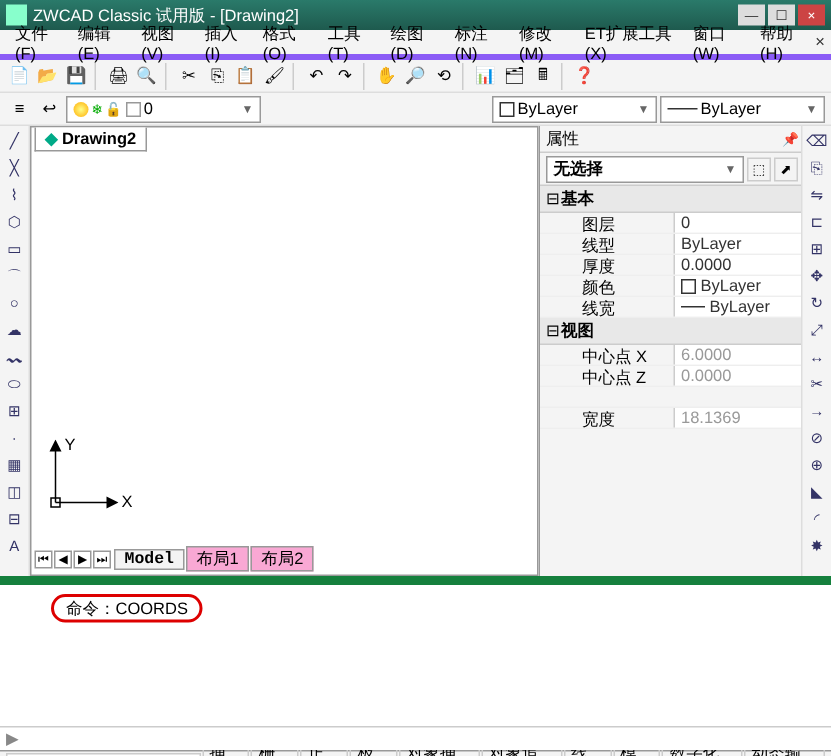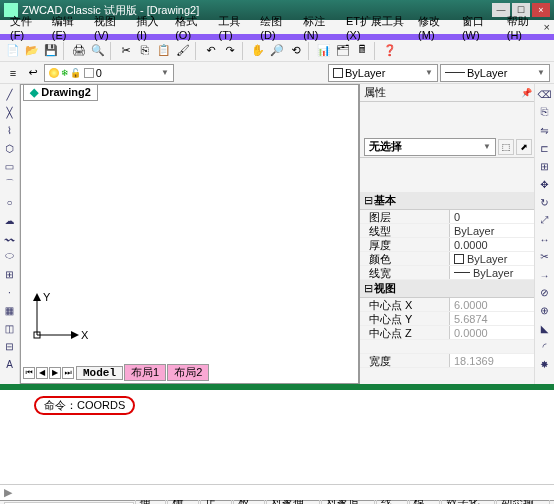--- a/index.html
+++ b/index.html
@@ -2,21 +2,21 @@
 <html><head>
 <meta charset="utf-8">
 <style>
 * { margin: 0; padding: 0; box-sizing: border-box; font-family: "Microsoft YaHei", SimSun, sans-serif; font-size: 11px; }
 body { background: #f0f0f0; width: 554px; height: 504px; overflow: hidden; position: relative; }
 .titlebar { background: linear-gradient(#2a7a6a, #1e5a4e); height: 20px; display: flex; align-items: center; color: #fff; padding: 0 4px; }
 .titlebar .icon { width: 14px; height: 14px; background: #8fc; margin-right: 4px; }
 .titlebar .spacer { flex: 1; }
 .titlebar .wbtn { width: 18px; height: 14px; background: #ddd; margin-left: 2px; display: flex; align-items: center; justify-content: center; font-size: 9px; color: #333; }
 .titlebar .close { background: #c44; color: #fff; }
-.menubar { background: #f4f4f4; height: 20px; display: flex; align-items: center; padding: 0 4px; border-bottom: 6px solid #8b5cf6; }
+.menubar { background: #f4f4f4; height: 20px; display: flex; align-items: center; padding: 0 4px; border-bottom: 4px solid #8b5cf6; }
 .menubar .m { padding: 0 6px; cursor: pointer; }
 .toolbar { background: #f4f4f4; height: 22px; display: flex; align-items: center; padding: 0 4px; border-bottom: 1px solid #ddd; gap: 1px; }
 .tbtn { width: 18px; height: 18px; border: 1px solid transparent; display: flex; align-items: center; justify-content: center; font-size: 11px; cursor: pointer; }
 .sep { width: 4px; height: 18px; border-left: 1px solid #ccc; margin: 0 2px; }
 .layerbar { background: #f4f4f4; height: 22px; display: flex; align-items: center; padding: 0 4px; border-bottom: 1px solid #ddd; gap: 2px; }
 .layer-combo { border: 1px solid #999; height: 18px; background: #fff; padding: 0 4px; display: flex; align-items: center; gap: 2px; }
 .layer-combo.wide { width: 130px; }
 .layer-combo.med { width: 110px; }
 .bulb { width: 10px; height: 10px; background: radial-gradient(#ff8,#fa0); border-radius: 50%; }
 .sq { width: 10px; height: 10px; }
@@ -25,32 +25,32 @@
 .vtool { width: 20px; background: #f4f4f4; border-right: 1px solid #ddd; display: flex; flex-direction: column; align-items: center; gap: 2px; padding: 2px 0; }
 .vbtn { width: 16px; height: 16px; border: 1px solid transparent; display: flex; align-items: center; justify-content: center; font-size: 10px; color: #336; cursor: pointer; }
 .drawing-area { flex: 1; background: #fff; position: relative; border: 1px solid #999; }
 .drawing-tab { position: absolute; top: 0; left: 2px; background: #fff; border: 1px solid #999; border-top: none; padding: 1px 6px; font-weight: bold; font-size: 10px; }
 .ucs { position: absolute; bottom: 40px; left: 8px; }
 .ucs svg { display: block; }
 .model-tabs { position: absolute; bottom: 2px; left: 2px; display: flex; align-items: center; font-size: 10px; }
 .model-tabs .nav { border: 1px solid #999; width: 12px; height: 12px; display: flex; align-items: center; justify-content: center; margin-right: 1px; cursor: pointer; font-size: 8px; }
 .model-tabs .tab { padding: 0 6px; border: 1px solid #999; background: #f9a8d4; margin-left: 1px; }
 .model-tabs .active { background: #f4f4f4; font-weight: bold; font-family: Liberation Mono, monospace; }
-.props-panel { width: 195px; background: #f4f4f4; border-left: 1px solid #999; display: flex; flex-direction: column; gap: 34px; }
+.props-panel { width: 195px; background: #f4f4f4; border-left: 1px solid #999; display: flex; flex-direction: column; }
 .props-header { height: 18px; display: flex; align-items: center; padding: 0 4px; border-bottom: 1px solid #ccc; }
 .props-header .spacer { flex: 1; }
 .props-header .pbtn { width: 14px; height: 14px; margin-left: 2px; cursor: pointer; font-size: 9px; display: flex; align-items: center; justify-content: center; }
 .props-sel { height: 22px; display: flex; align-items: center; padding: 0 4px; gap: 2px; border-bottom: 1px solid #ccc; }
 .props-sel .combo { flex: 1; border: 1px solid #999; height: 18px; background: #fff; padding: 0 4px; display: flex; align-items: center; font-weight: bold; }
 .props-sel .ibtn { width: 16px; height: 16px; border: 1px solid #ccc; display: flex; align-items: center; justify-content: center; font-size: 9px; cursor: pointer; }
 .props-grid { flex: 1; overflow: auto; font-size: 10px; }
 .pgroup { background: #e8e8e8; padding: 1px 4px; display: flex; align-items: center; border-bottom: 1px solid #ccc; }
 .pgroup .tree { width: 10px; cursor: pointer; }
 .prow { display: flex; border-bottom: 1px solid #eee; height: 14px; }
-.prow .plabel { width: 90px; padding-left: 9px; background: #f4f4f4; border-right: 1px solid #ccc; }
+.prow .plabel { width: 90px; padding-left: 28px; background: #f4f4f4; border-right: 1px solid #ccc; }
 .prow .pval { flex: 1; padding-left: 4px; background: #fff; color: #333; display: flex; align-items: center; gap: 3px; }
 .prow .pval.dis { color: #999; }
 .cmd-area { background: #fff; border-top: 6px solid #15803d; height: 116px; padding: 2px 4px; font-family: SimSun, monospace; font-size: 11px; position: relative; }
 .cmd-highlight1 { position: absolute; top: 6px; left: 34px; border: 2px solid #d00; border-radius: 10px; padding: 0 8px; }
 .cmd-prompt-bar { position: absolute; bottom: 0; left: 0; right: 0; height: 16px; border-top: 1px solid #ccc; display: flex; align-items: center; padding: 0 4px; }
 .cmd-highlight2 { border: 2px solid #d00; border-radius: 10px; padding: 0 8px; }
 .statusbar { background: #f4f4f4; height: 16px; border-top: 1px solid #999; display: flex; align-items: center; padding: 0 4px; font-size: 10px; gap: 1px; }
 .statusbar .coords { width: 130px; border: 1px solid #ccc; padding: 0 2px; background: #fff; }
 .statusbar .sbtn { border: 1px solid #ccc; padding: 0 4px; cursor: pointer; }
 .rtool { width: 20px; background: #f4f4f4; border-left: 1px solid #ddd; display: flex; flex-direction: column; align-items: center; gap: 2px; padding: 2px 0; position: absolute; right: 0; top: 84px; bottom: 16px; }
@@ -69,22 +69,22 @@
 
 <div class="menubar">
   <span class="m">文件(F)</span>
   <span class="m">编辑(E)</span>
   <span class="m">视图(V)</span>
   <span class="m">插入(I)</span>
   <span class="m">格式(O)</span>
   <span class="m">工具(T)</span>
   <span class="m">绘图(D)</span>
   <span class="m">标注(N)</span>
+  <span class="m">修改(M)</span>
   <span class="m">ET扩展工具(X)</span>
-  <span class="m">修改(M)</span>
   <span class="m">窗口(W)</span>
   <span class="m">帮助(H)</span>
   <div class="spacer" style="flex:1"></div>
   <div class="wbtn" style="background:transparent;color:#333">×</div>
 </div>
 
 <div class="toolbar">
   <div class="tbtn">📄</div>
   <div class="tbtn">📂</div>
   <div class="tbtn">💾</div>
@@ -243,26 +243,20 @@
           <b>视图</b>
         </div>
       <div id="rows2">
           <div class="prow">
             <div class="plabel">中心点 X</div>
             <div class="pval dis">
               <span>6.0000</span>
             </div>
           </div>
           <div class="prow">
-            <div class="plabel">中心点 Y</div>
-            <div class="pval dis">
-              <span>5.6874</span>
-            </div>
-          </div>
-          <div class="prow">
             <div class="plabel">中心点 Z</div>
             <div class="pval dis">
               <span>0.0000</span>
             </div>
           </div>
           <div class="prow">
           </div>
           <div class="prow">
             <div class="plabel">宽度</div>
             <div class="pval dis">

